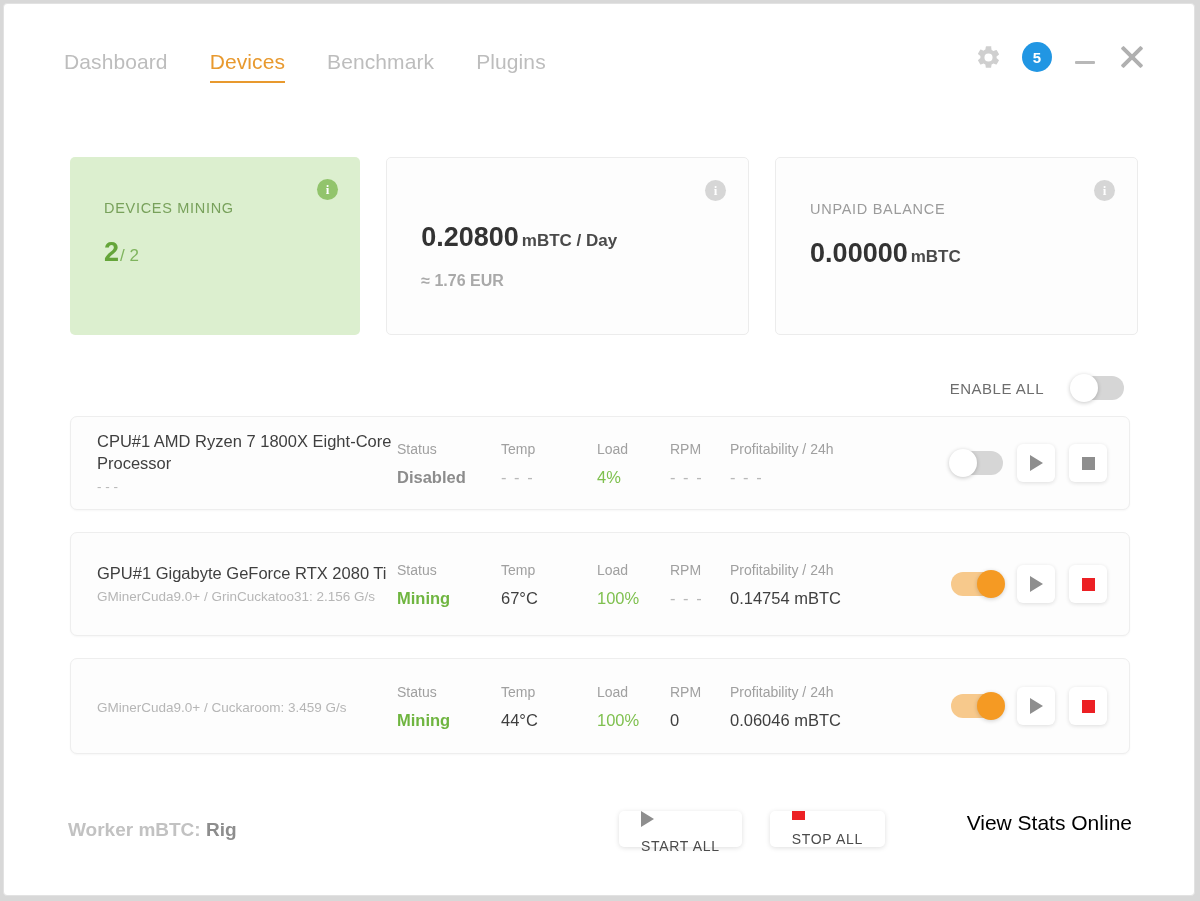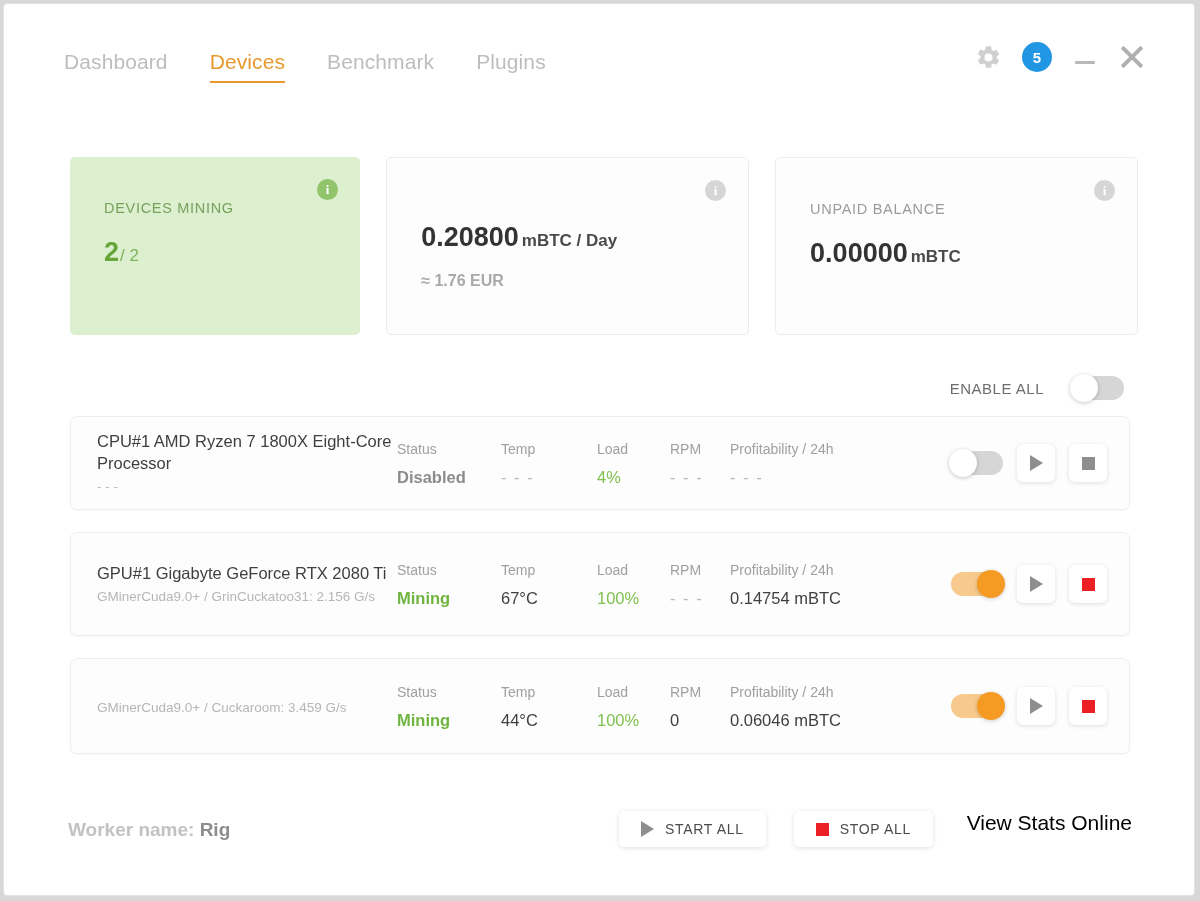--- a/index.html
+++ b/index.html
@@ -349,24 +349,25 @@
     top: 0;
     display: flex;
     gap: 28px;
   }
   .foot-btn {
     height: 36px;
     background: #ffffff;
     border-radius: 5px;
     box-shadow: 0 1px 5px rgba(0,0,0,0.13);
     display: flex;
-    align-items: center;
+    align-items: flex-start;
     gap: 11px;
     padding: 0 22px;
     cursor: pointer;
+    flex-direction: column;
   }
   .foot-btn .lbl {
     font-size: 14px;
     letter-spacing: 0.7px;
     color: #4b4b4b;
     text-transform: uppercase;
     white-space: nowrap;
   }
   .view-stats {
     position: absolute;
@@ -551,21 +552,21 @@
         <div class="sq-btn">
           <span class="sq red"></span>
         </div>
       </div>
     </div>
 
   </div>
 
   <div class="footer">
     <div class="worker">
-      <span>Worker name:</span>
+      <span>Worker mBTC:</span>
       <span class="val">Rig</span>
     </div>
     <div class="foot-btns">
       <div class="foot-btn">
         <span class="tri"></span>
         <span class="lbl">START ALL</span>
       </div>
       <div class="foot-btn">
         <span class="sq red"></span>
         <span class="lbl">STOP ALL</span>

